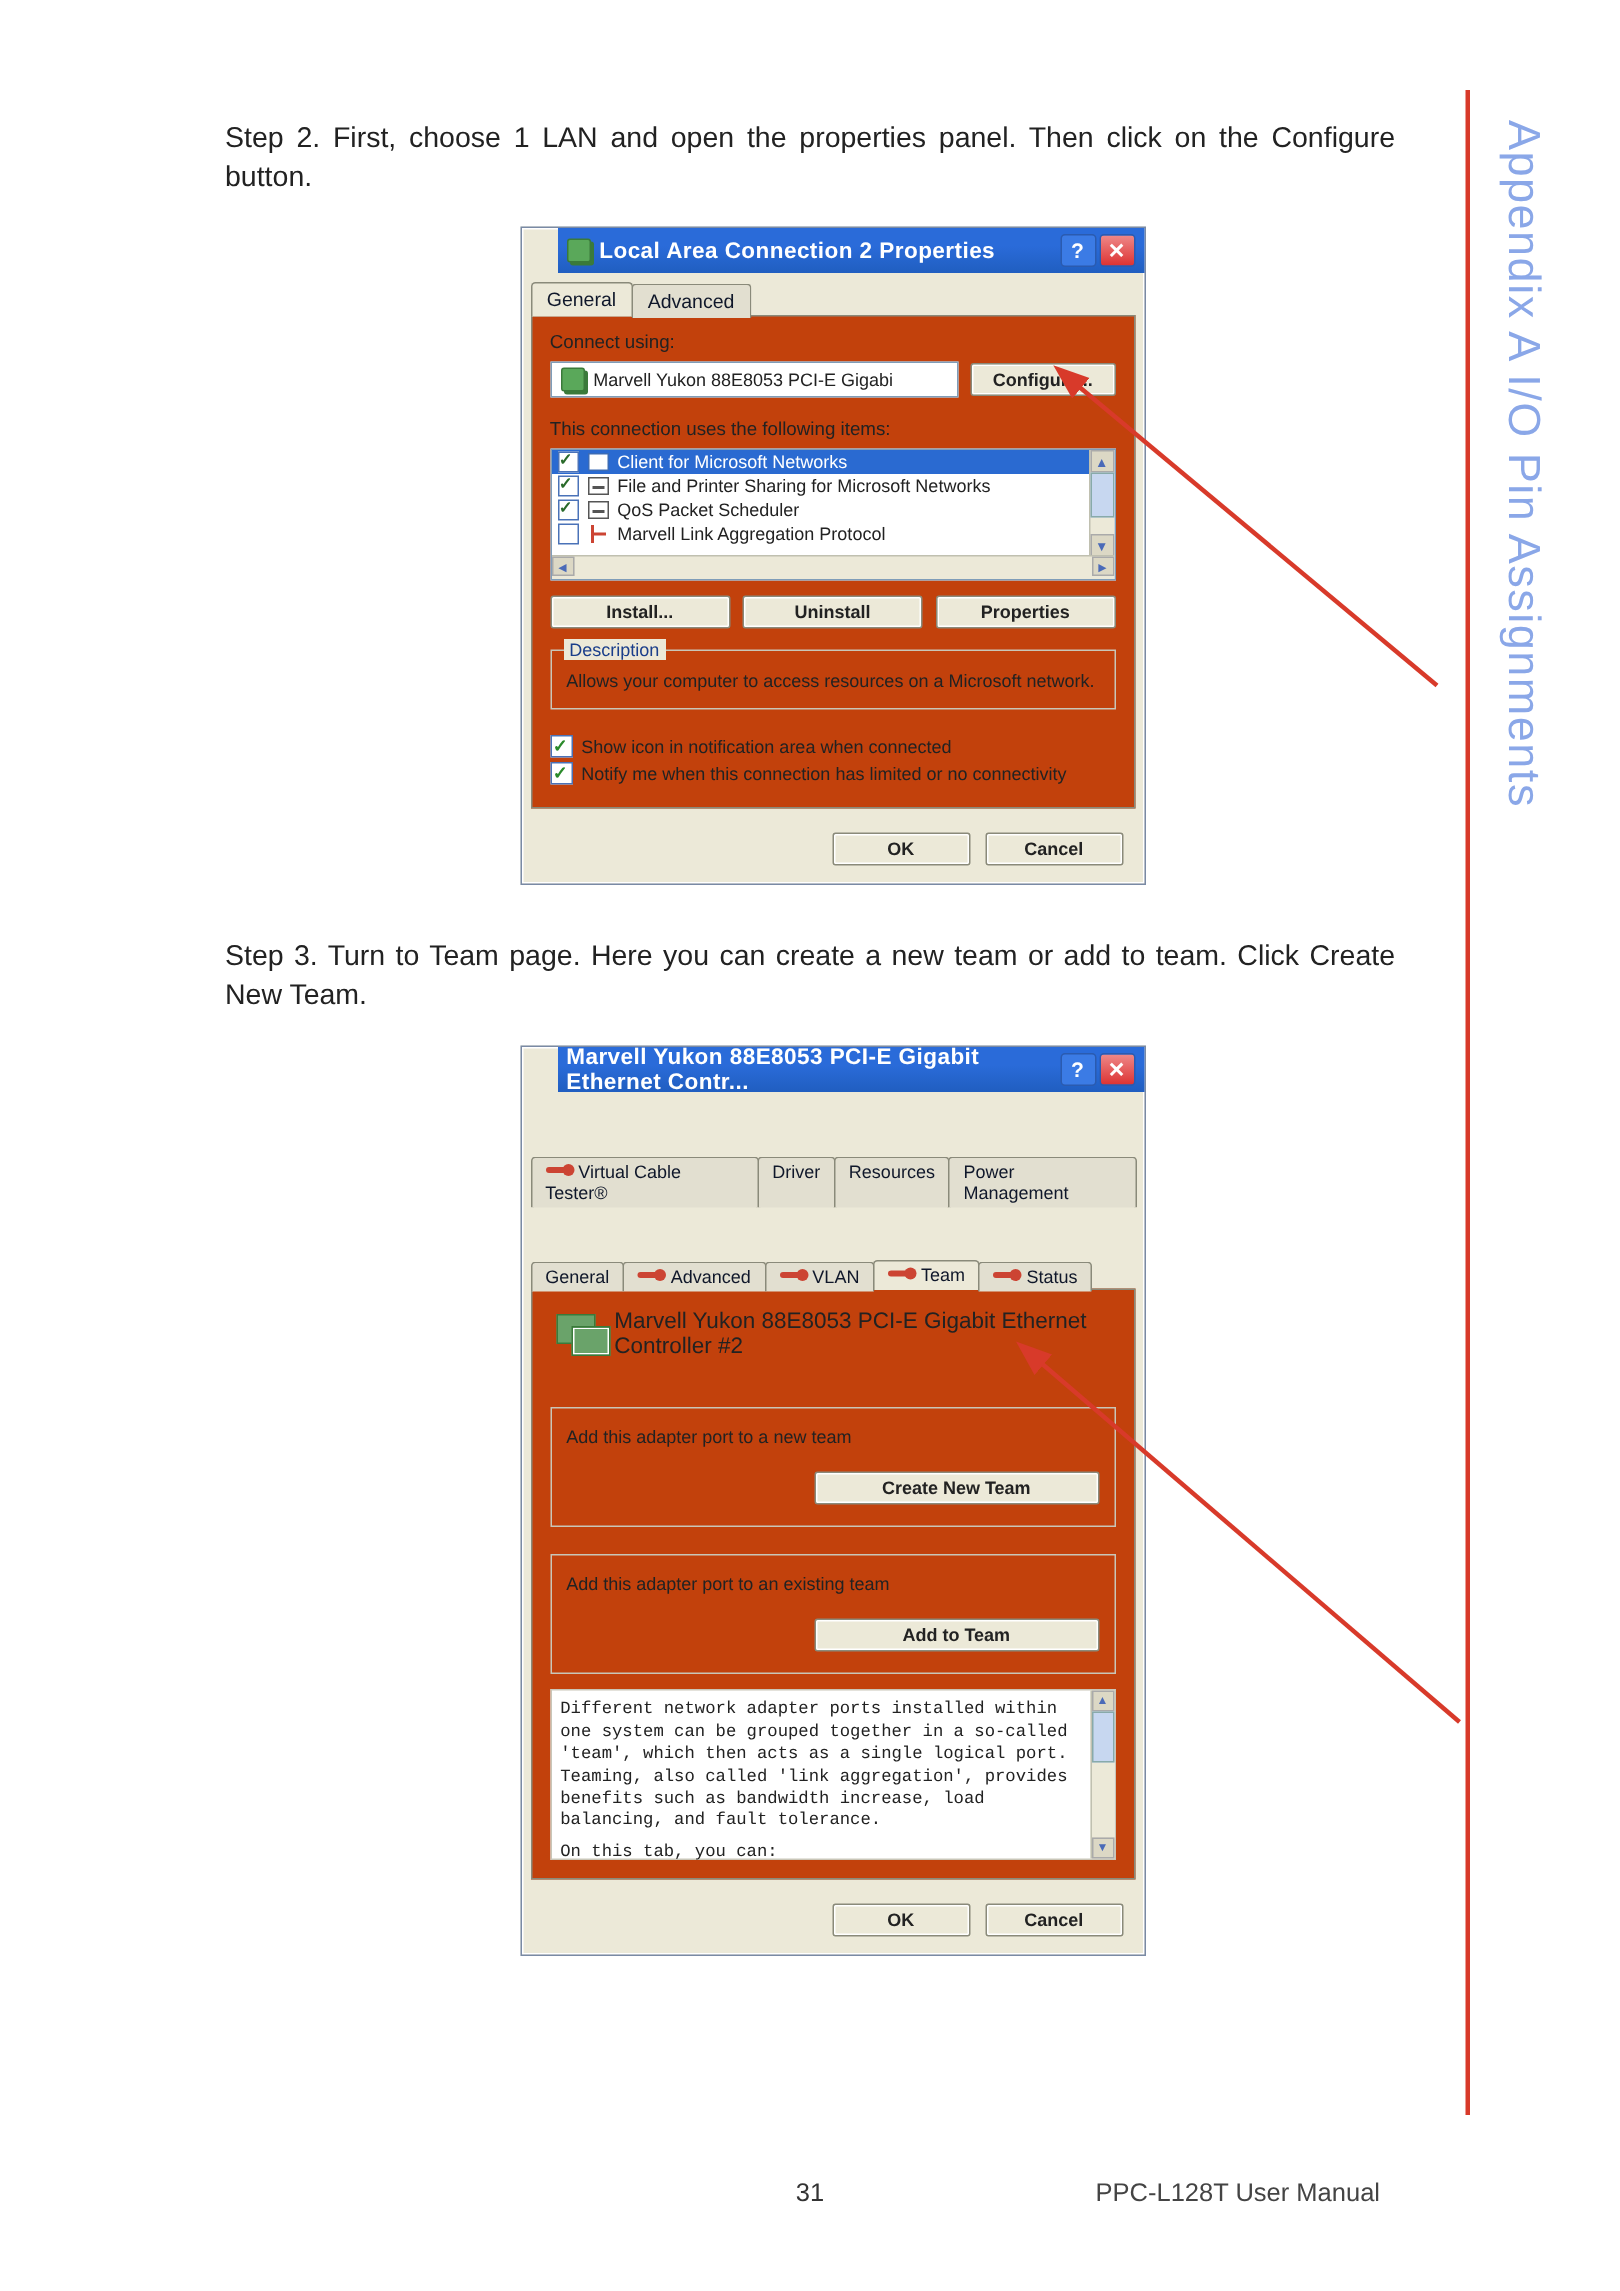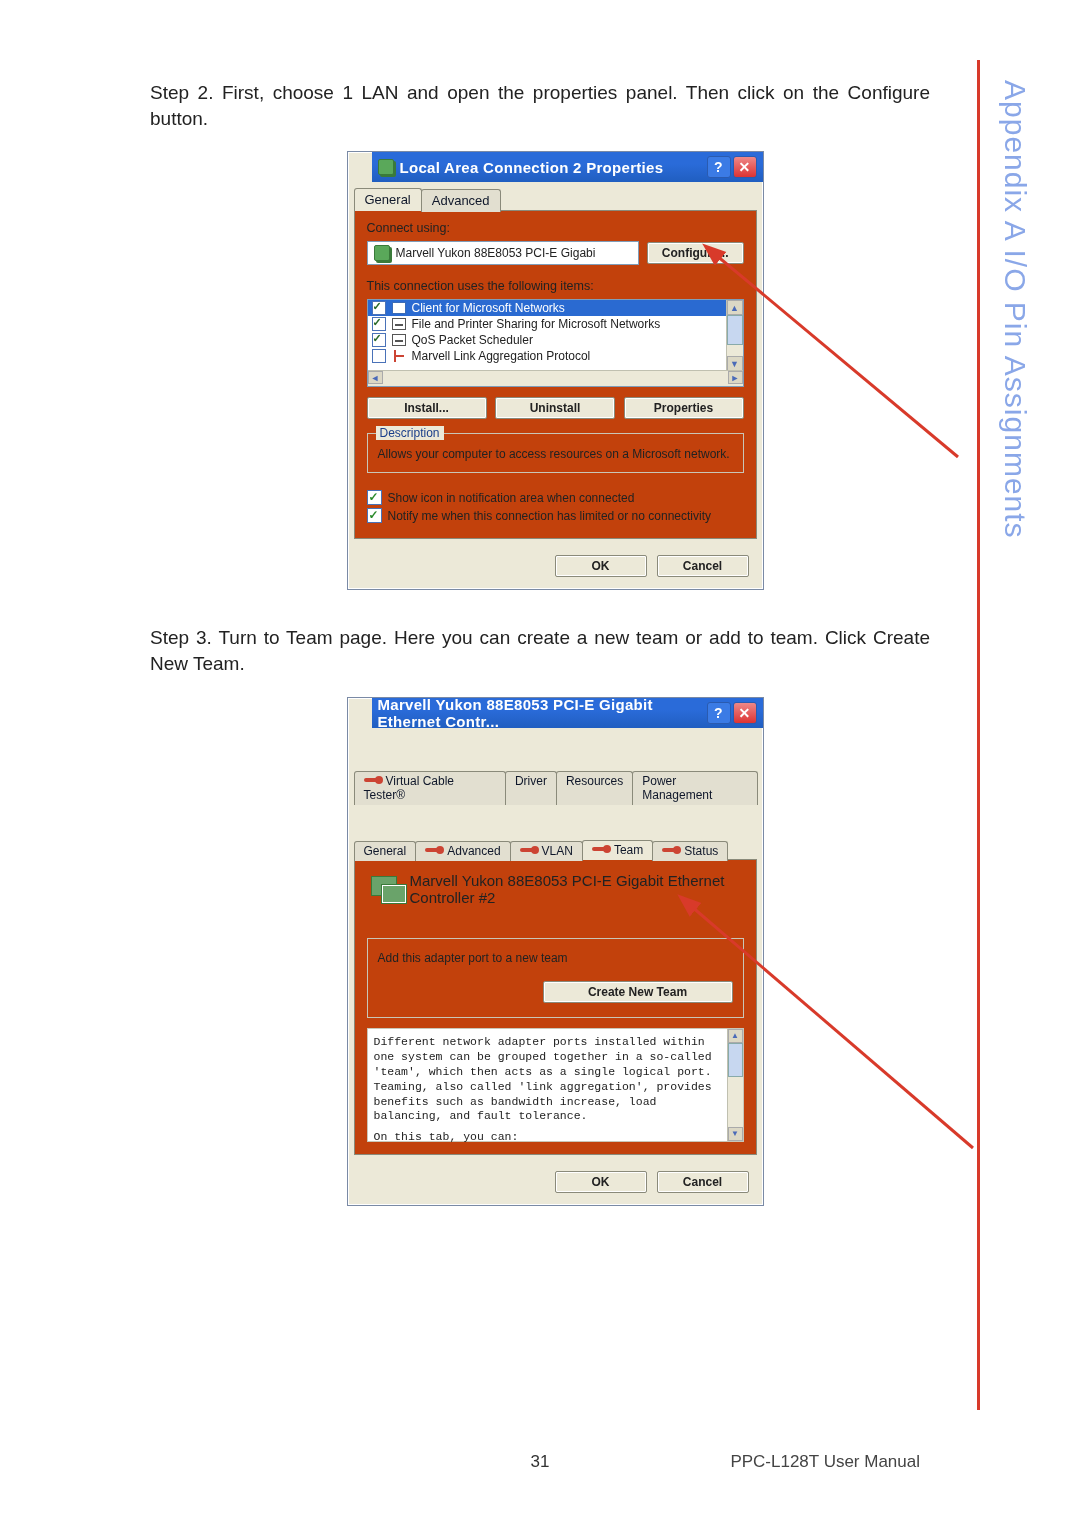--- a/index.html
+++ b/index.html
@@ -322,20 +322,26 @@
         <span style="font-size:15px;">Marvell Yukon 88E8053 PCI-E Gigabit Ethernet Controller #2</span>
       </div>
 
       <div class="groupbox" style="margin-top:32px;padding-bottom:14px;">
         <div style="font-size:12px;margin-bottom:16px;">Add this adapter port to a new team</div>
         <div style="text-align:right;">
           <div class="xp-button" style="min-width:160px;">Create New Team</div>
         </div>
       </div>
 
+      <div class="groupbox" style="margin-top:18px;padding-bottom:14px;">
+        <div style="font-size:12px;margin-bottom:16px;">Add this adapter port to an existing team</div>
+        <div style="text-align:right;">
+          <div class="xp-button" style="min-width:160px;">Add to Team</div>
+        </div>
+      </div>
 
       <div class="info-box" style="height:100px;">
         <div style="padding-right:16px;font-family:Liberation Mono, monospace;">
           <div>Different network adapter ports installed within one system can be grouped together in a so-called 'team', which then acts as a single logical port. Teaming, also called 'link aggregation', provides benefits such as bandwidth increase, load balancing, and fault tolerance.</div>
           <div style="margin-top:6px;">On this tab, you can:</div>
         </div>
         <div class="vscroll">
           <div class="arrow">▲</div>
           <div class="thumb"></div>
           <div class="arrow" style="position:absolute;bottom:0;left:0;right:0;">▼</div>

